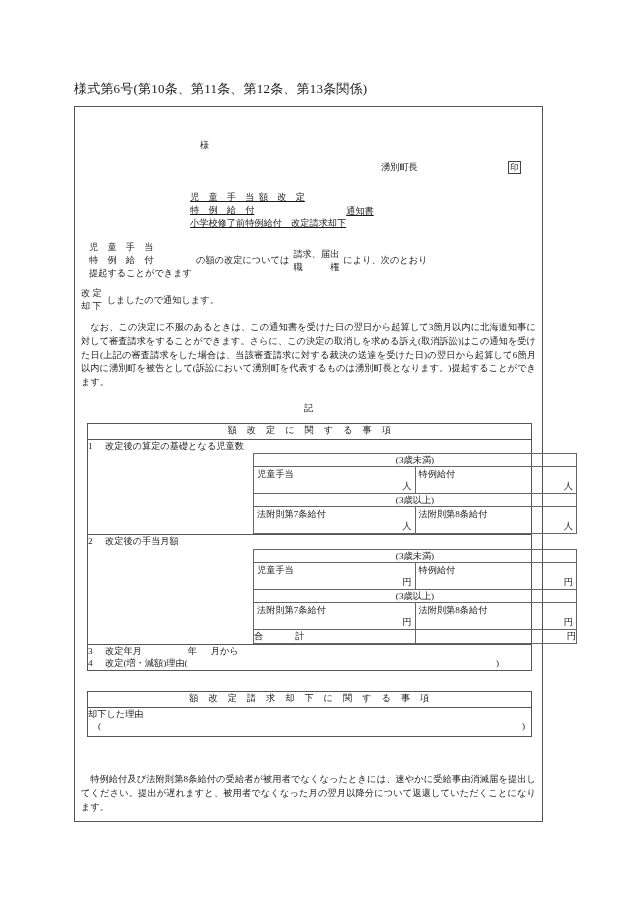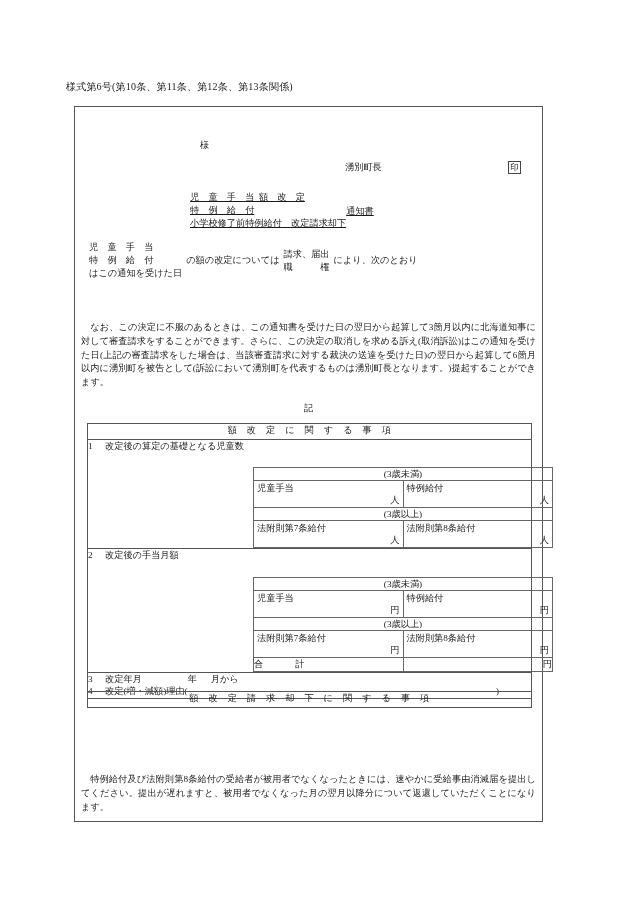--- a/index.html
+++ b/index.html
@@ -15,23 +15,23 @@
     font-family: "Liberation Serif", "DejaVu Serif", serif;
     color: #1a1a1a;
     font-size: 9.2px;
     line-height: 1.35;
     overflow: hidden;
   }
 
   
   .form-no {
     position: absolute;
-    left: 66px;
+    left: 74px;
     top: 80px;
-    font-size: 10px;
+    font-size: 13px;
     letter-spacing: 0.2px;
     white-space: nowrap;
   }
 
   
   .sheet {
     position: absolute;
     left: 74px;
     top: 106px;
     width: 469px;
@@ -58,21 +58,21 @@
 
   .issuer-row {
     position: absolute;
     left: 270px;
     top: 54px;
     width: 176px;
     display: flex;
     align-items: center;
     justify-content: space-between;
   }
-  .issuer-name { white-space: nowrap; }
+  .issuer-name { white-space: nowrap; margin-left: 36px; }
   .seal {
     border: 1px solid #444;
     width: 13px;
     height: 13px;
     line-height: 12px;
     text-align: center;
     font-size: 8.4px;
     box-sizing: border-box;
   }
 
@@ -184,23 +184,23 @@
   #table-reject { top: 584px; }
 
   .item-cell { padding: 2px 0 2px 4px; }
   .item-line { white-space: pre; }
   .item-no { display: inline-block; width: 17px; }
 
   
   .inner {
     border-collapse: collapse;
     table-layout: fixed;
-    width: 300px;
+    width: 324px;
     margin-left: 165px;
-    margin-top: 15px;
+    margin-top: 1px;
     font-size: 9.2px;
   }
   .inner td {
     border: 1px solid #666;
     padding: 0;
     vertical-align: top;
   }
   .age-head {
     text-align: center;
     height: 12px;
@@ -290,30 +290,37 @@
       <span class="ln">特    例    給    付</span>
       <span class="ln">小学校修了前特例給付　改定請求却下</span>
     </span>
     <span class="title-suffix">通知書</span>
   </div>
 
   <div class="sentence">
     <span class="stack3">
       <span class="ln">児    童    手    当</span>
       <span class="ln">特    例    給    付</span>
-      <span class="ln">はこの通知を受けた日</span>
+      <span class="ln">提起することができます</span>
     </span>
     <span class="mid-text">の額の改定については</span>
     <span class="stack2">
       <span class="ln">請求、届出</span>
       <span class="ln">職　　　権</span>
     </span>
     <span class="mid-text">により、次のとおり</span>
   </div>
 
+  <div class="sentence2">
+    <span class="stack2">
+      <span class="ln">改 定</span>
+      <span class="ln">却 下</span>
+    </span>
+    <span class="tail">しましたので通知します。</span>
+  </div>
 
   <div class="legal">
     <p>なお、この決定に不服のあるときは、この通知書を受けた日の翌日から起算して3箇月以内に北海道知事に対して審査請求をすることができます。さらに、この決定の取消しを求める訴え(取消訴訟)はこの通知を受けた日(上記の審査請求をした場合は、当該審査請求に対する裁決の送達を受けた日)の翌日から起算して6箇月以内に湧別町を被告として(訴訟において湧別町を代表するものは湧別町長となります。)提起することができます。</p>
   </div>
 
   <div class="ki">記</div>
 
   <table class="tbl" id="table-amount">
     <tbody>
       <tr>
@@ -400,20 +407,29 @@
         </td>
       </tr>
     </tbody>
   </table>
 
   <table class="tbl" id="table-reject">
     <tbody>
       <tr>
         <td class="tbl-head" colspan="2">額　改　定　請　求　却　下　に　関　す　る　事　項</td>
       </tr>
+      <tr>
+        <td class="reason-cell" colspan="2">
+          <span>却下した理由</span>
+          <span class="reason-paren">
+            <span>(</span>
+            <span class="close">)</span>
+          </span>
+        </td>
+      </tr>
     </tbody>
   </table>
 
   <div class="footer-note">
     <p>特例給付及び法附則第8条給付の受給者が被用者でなくなったときには、速やかに受給事由消滅届を提出してください。提出が遅れますと、被用者でなくなった月の翌月以降分について返還していただくことになります。</p>
   </div>
 
 </div>
 
 </body></html>

